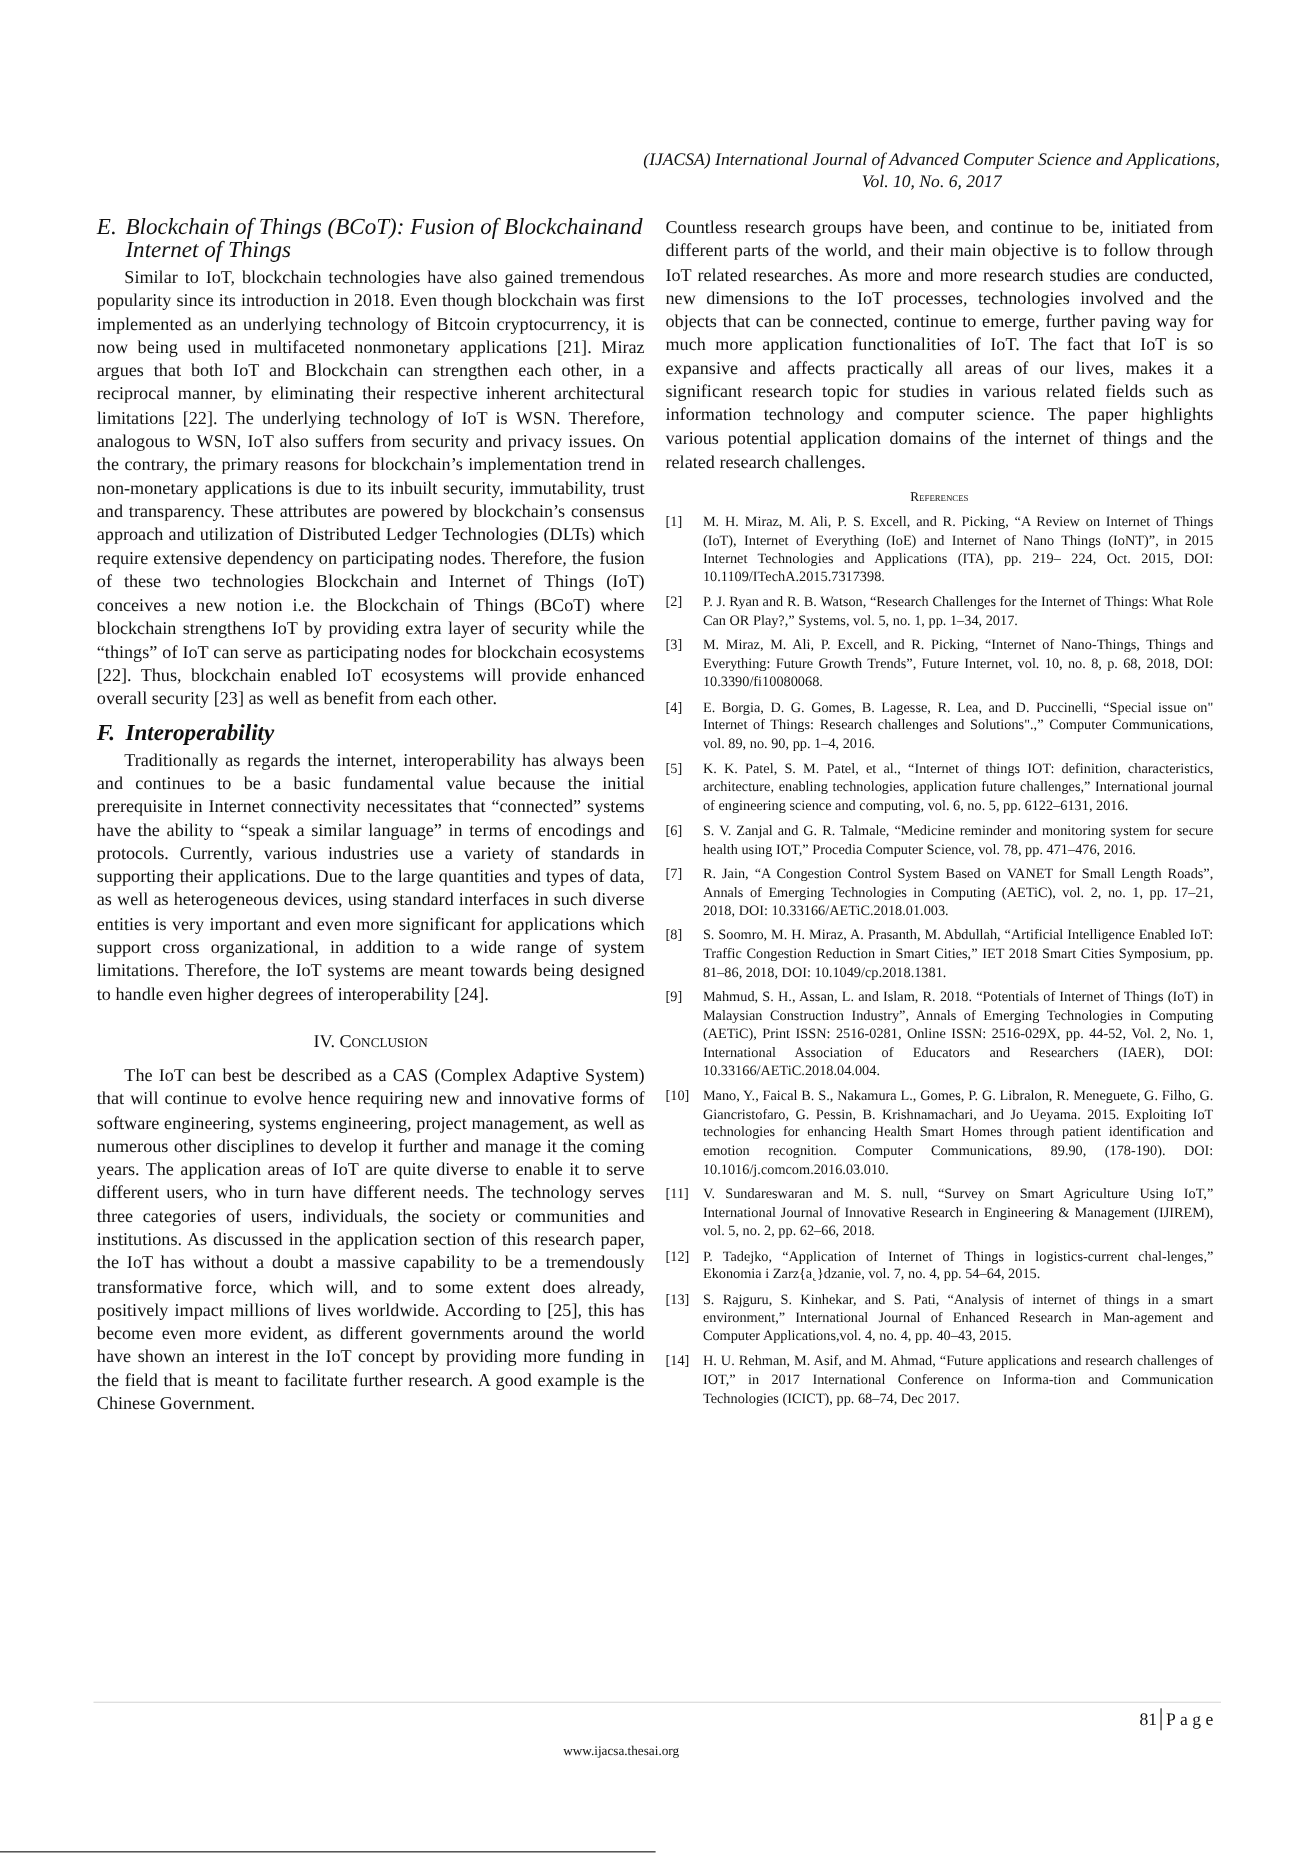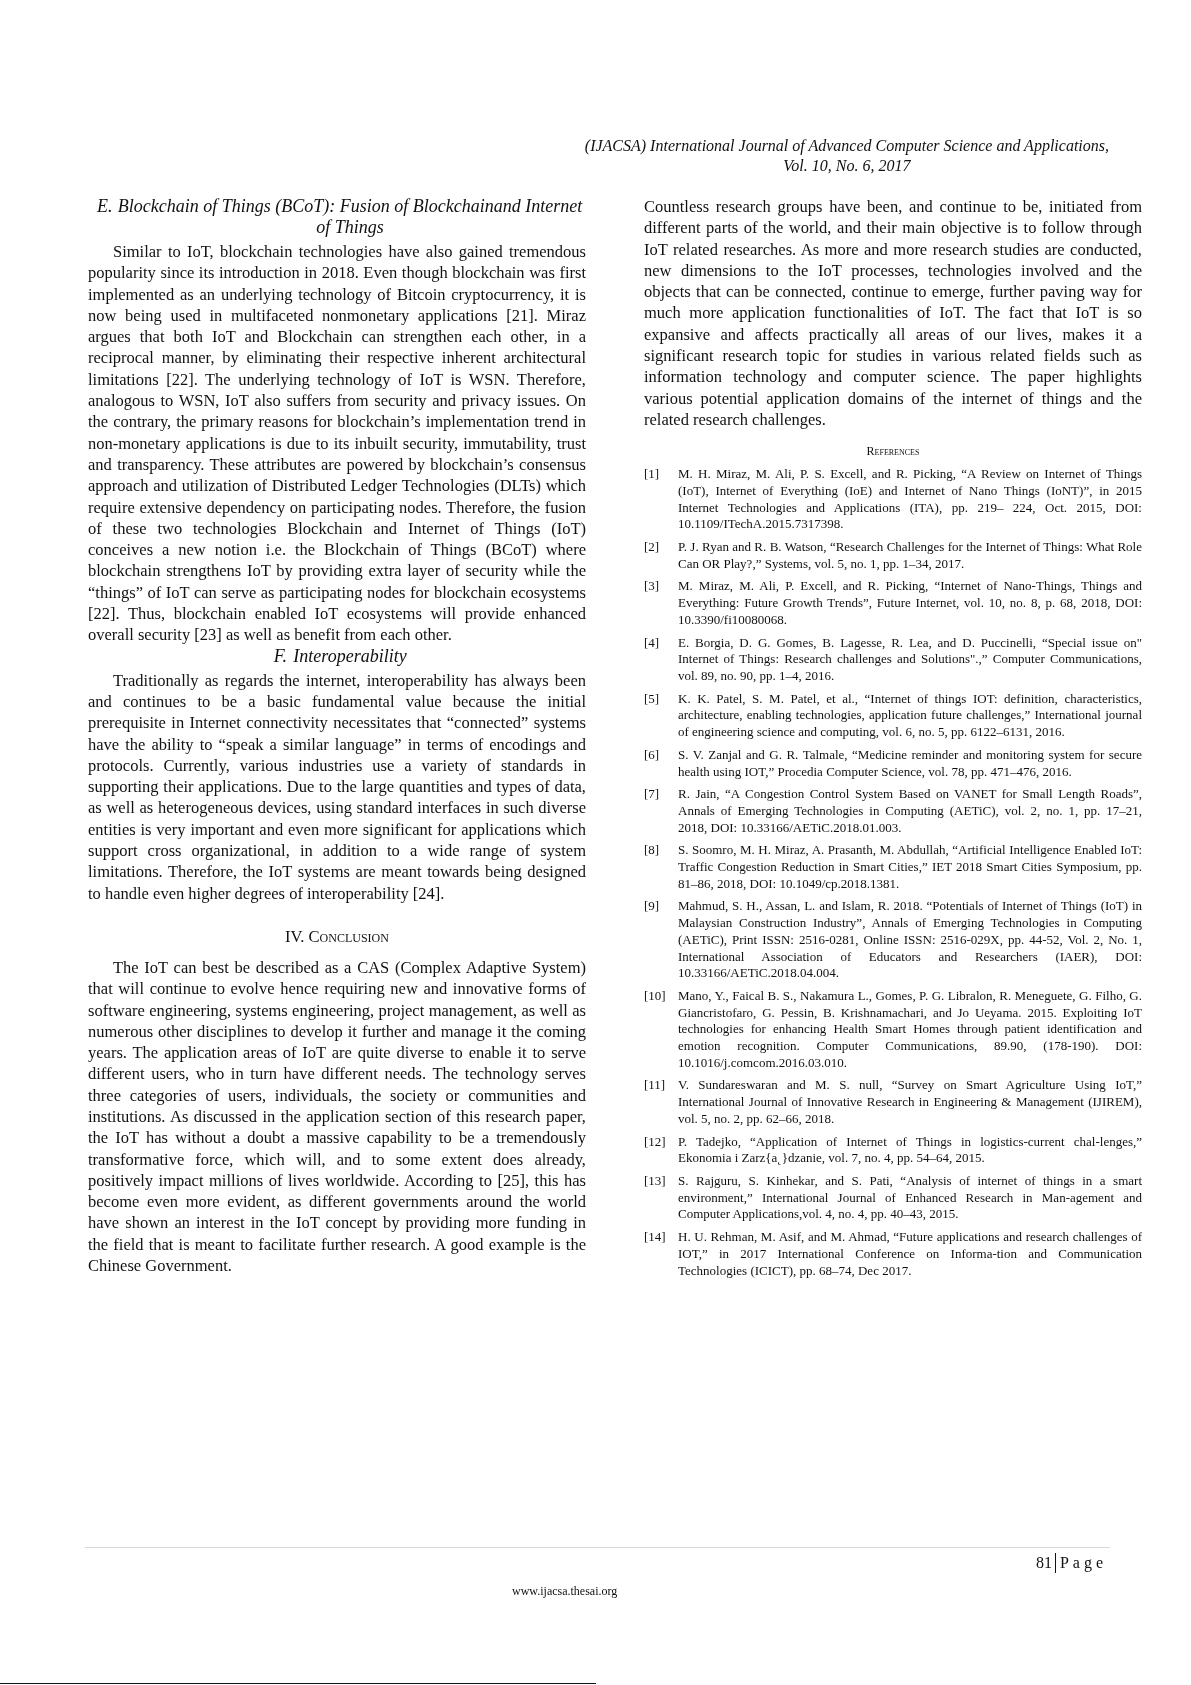--- a/index.html
+++ b/index.html
@@ -2,23 +2,23 @@
 <html><head>
 <meta charset="utf-8">
 <style>
   html, body { margin: 0; padding: 0; background: #ffffff; }
   body { width: 1191px; height: 1685px; position: relative; overflow: hidden;
          font-family: "Liberation Serif", "DejaVu Serif", serif; color: #111; }
   .header { position: absolute; right: 82px; top: 136px; text-align: center;
             font-style: italic; font-size: 16px; line-height: 20px; }
   .col { position: absolute; top: 196px; width: 498px; }
   .col.left { left: 88px; }
-  .col.right { left: 644px; top: 196px; }
-  .subhead { font-style: italic; font-size: 18px; line-height: 21px; margin: 0 0 3px 0;
-             padding-left: 26px; text-indent: -26px; text-align: center; }
+  .col.right { left: 605px; top: 196px; }
+  .subhead { font-style: italic; font-size: 21px; line-height: 21px; margin: 0 0 3px 0;
+             padding-left: 26px; text-indent: -26px; }
   .subhead .lbl { display: inline-block; width: 26px; text-indent: 0; }
   p.body { font-size: 16.5px; line-height: 21.3px; text-align: justify; margin: 0;
            text-indent: 25px; }
   p.body.noindent { text-indent: 0; }
   .section-title { text-align: center; font-size: 16.5px; line-height: 20px;
                    margin: 23px 0 10px 0; font-variant: small-caps; }
   .ref-title { text-align: center; font-size: 12px; line-height: 14px;
                margin: 14px 0 8px 0; font-variant: small-caps; }
   .refs { list-style: none; margin: 0; padding: 0; }
   .ref { display: flex; font-size: 13px; line-height: 16.7px; margin-bottom: 6px; }
@@ -40,21 +40,21 @@
   <div>(IJACSA) International Journal of Advanced Computer Science and Applications,</div>
   <div>Vol. 10, No. 6, 2017</div>
 </div>
 
 <div class="col left">
   <div class="subhead">
     <span class="lbl">E.</span><span>Blockchain of Things (BCoT): Fusion of Blockchainand Internet of Things</span>
   </div>
   <p class="body">Similar to IoT, blockchain technologies have also gained tremendous popularity since its introduction in 2018. Even though blockchain was first implemented as an underlying technology of Bitcoin cryptocurrency, it is now being used in multifaceted nonmonetary applications [21]. Miraz argues that both IoT and Blockchain can strengthen each other, in a reciprocal manner, by eliminating their respective inherent architectural limitations [22]. The underlying technology of IoT is WSN. Therefore, analogous to WSN, IoT also suffers from security and privacy issues. On the contrary, the primary reasons for blockchain’s implementation trend in non-monetary applications is due to its inbuilt security, immutability, trust and transparency. These attributes are powered by blockchain’s consensus approach and utilization of Distributed Ledger Technologies (DLTs) which require extensive dependency on participating nodes. Therefore, the fusion of these two technologies Blockchain and Internet of Things (IoT) conceives a new notion i.e. the Blockchain of Things (BCoT) where blockchain strengthens IoT by providing extra layer of security while the “things” of IoT can serve as participating nodes for blockchain ecosystems [22]. Thus, blockchain enabled IoT ecosystems will provide enhanced overall security [23] as well as benefit from each other.</p>
 
-  <div class="subhead" style="">
+  <div class="subhead" style="margin-top:10px;font-weight:bold;">
     <span class="lbl">F.</span><span>Interoperability</span>
   </div>
   <p class="body">Traditionally as regards the internet, interoperability has always been and continues to be a basic fundamental value because the initial prerequisite in Internet connectivity necessitates that “connected” systems have the ability to “speak a similar language” in terms of encodings and protocols. Currently, various industries use a variety of standards in supporting their applications.   Due to the large quantities and types of data, as well as heterogeneous devices, using standard interfaces in such diverse entities is very important and even more significant for applications which support cross organizational, in addition to a wide range of system limitations. Therefore, the IoT systems are meant towards being designed to handle even higher degrees of interoperability [24].</p>
 
   <div class="section-title">IV. Conclusion</div>
   <p class="body">The IoT can best be described as a CAS (Complex Adaptive System) that will continue to evolve hence requiring new and innovative forms of software engineering, systems engineering, project management, as well as numerous other disciplines to develop it further and manage it the coming years. The application areas of IoT are quite diverse to enable it to serve different users, who in turn have different needs. The technology serves three categories of users, individuals, the society or communities and institutions. As discussed in the application section of this research paper, the IoT has without a doubt a massive capability to be a tremendously transformative force, which will, and to some extent does already, positively impact millions of lives worldwide. According to [25], this has become even more evident, as different governments around the world have shown an interest in the IoT concept by providing more funding in the field that is meant to facilitate further research. A good example is the Chinese Government.</p>
 </div>
 
 <div class="col right">
   <p class="body noindent">Countless research groups have been, and continue to be, initiated from different parts of the world, and their main objective is to follow through IoT related researches. As more and more research studies are conducted, new dimensions to the IoT processes, technologies involved and the objects that can be connected, continue to emerge, further paving way for much more application functionalities of IoT. The fact that IoT is so expansive and affects practically all areas of our lives, makes it a significant research topic for studies in various related fields such as information technology and computer science. The paper highlights various potential application domains of the internet of things and the related research challenges.</p>

